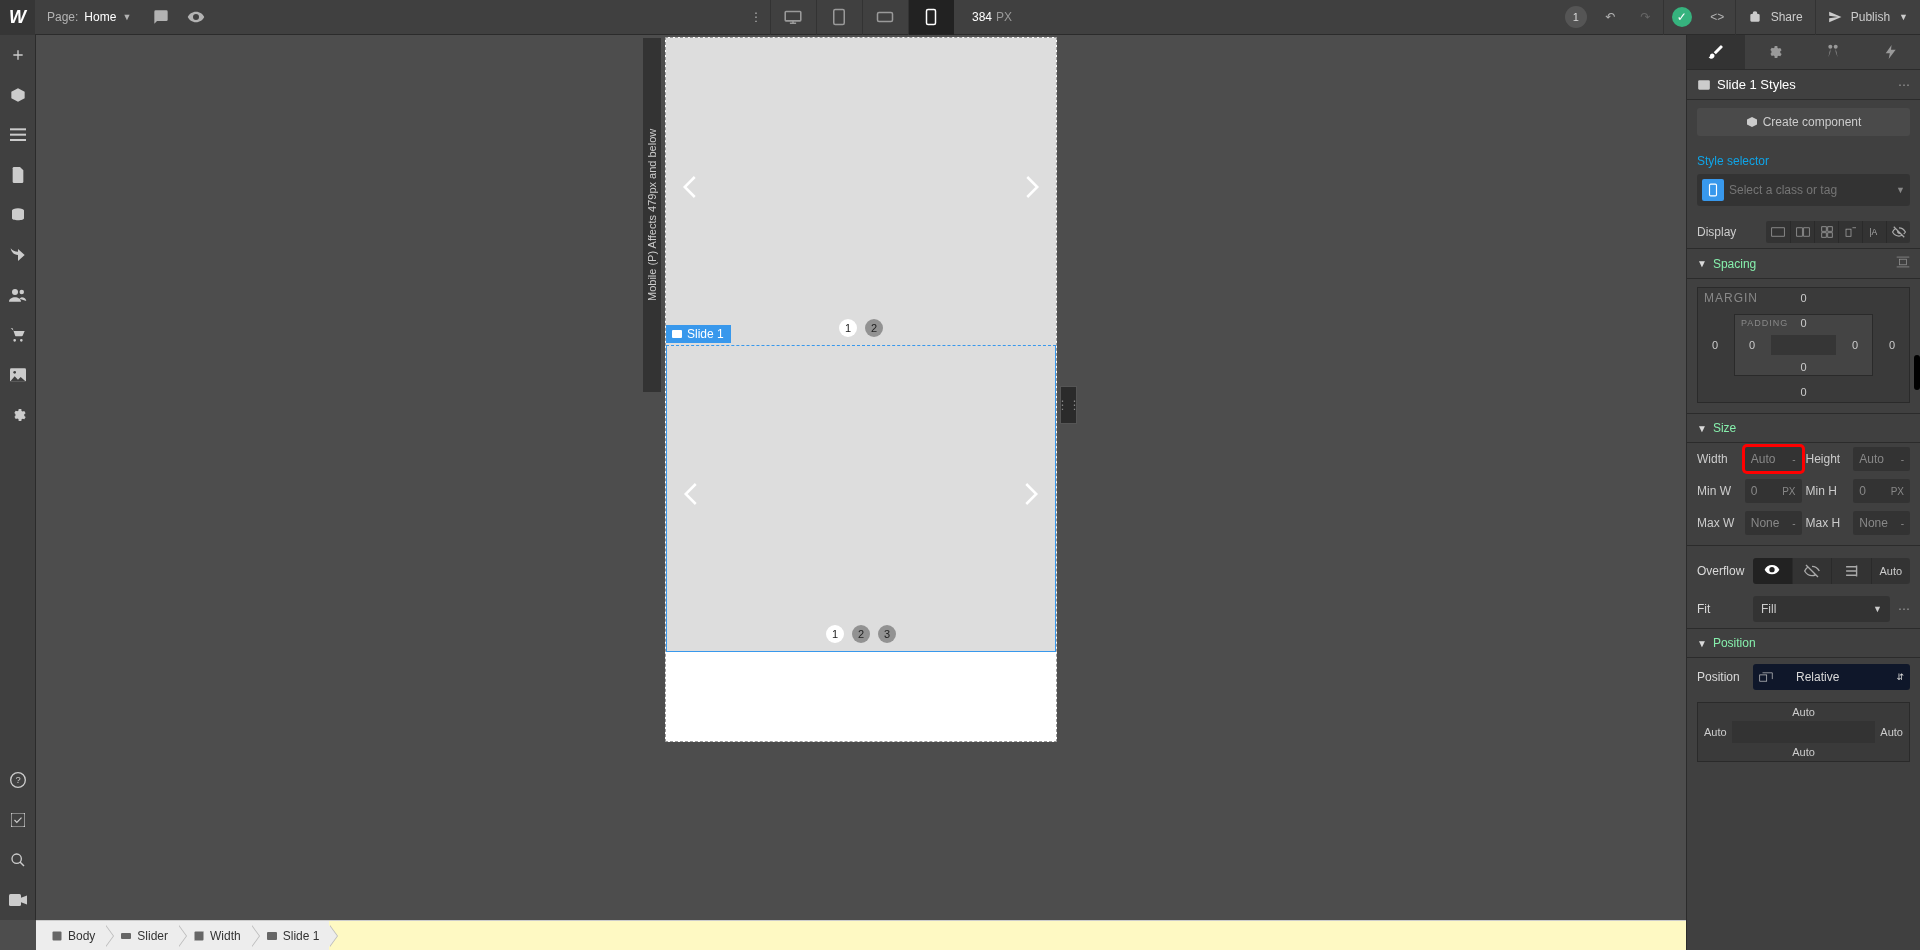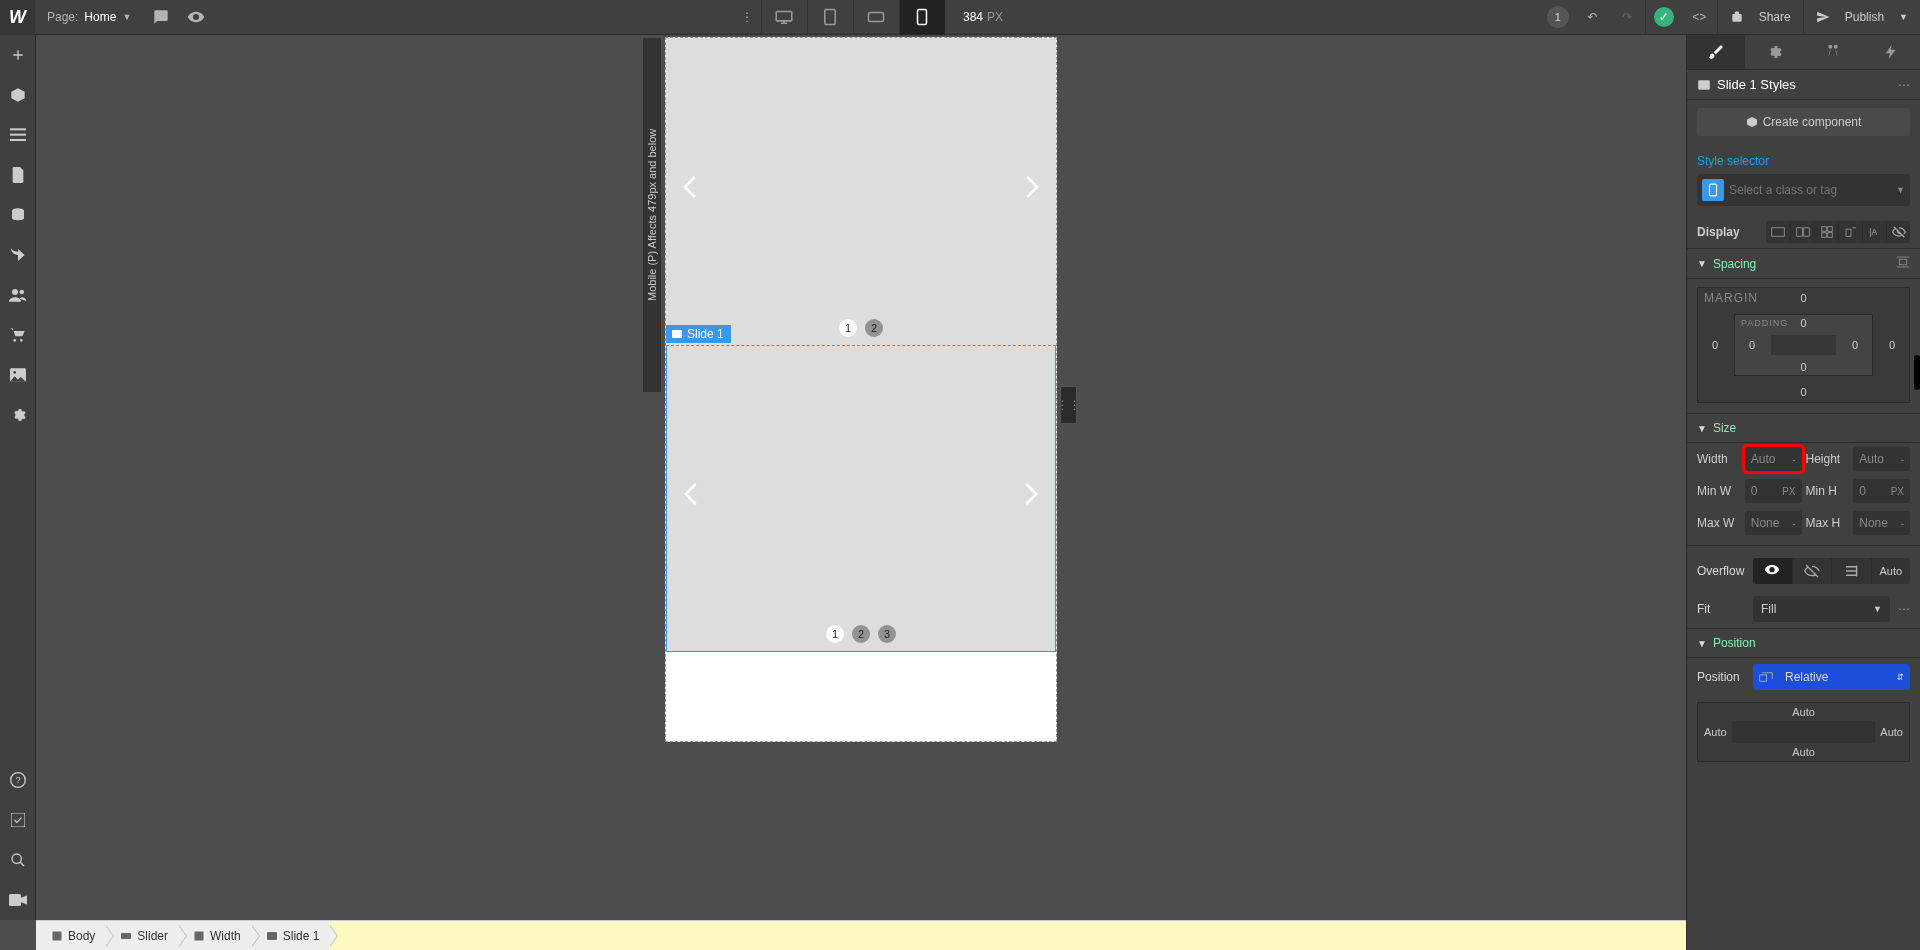--- a/index.html
+++ b/index.html
@@ -13,21 +13,21 @@
     .top-icon { width: 35px; height: 35px; display: flex; align-items: center; justify-content: center; color: #b3b3b3; cursor: pointer; }
     .top-spacer { flex: 1; }
     .viewport-btns { display: flex; }
     .viewport-btn { width: 46px; height: 35px; display: flex; align-items: center; justify-content: center; color: #9a9a9a; cursor: pointer; border-left: 1px solid #333; }
     .viewport-btn.active { background: #222; color: #fff; }
     .viewport-px { padding: 0 18px; color: #fff; display: flex; align-items: center; gap: 4px; }
     .viewport-px span.unit { color: #999; }
     .top-right { display: flex; align-items: center; gap:0; }
     .top-right .circle-badge { width: 22px; height: 22px; border-radius: 50%; background: #555; display:flex;align-items:center;justify-content:center; font-size:11px; margin: 0 6px; }
     .green-check { width: 20px; height:20px; border-radius:50%; background:#36b37e; display:flex;align-items:center;justify-content:center; color:#fff; font-size:12px; margin:0 8px; }
-    .share-btn, .publish-btn { display:flex;align-items:center;gap:15px;padding:0 12px;height:35px;color:#ccc;cursor:pointer; }
+    .share-btn, .publish-btn { display:flex;align-items:center;gap:9px;padding:0 12px;height:35px;color:#ccc;cursor:pointer; }
     .top-right .divider {width:1px;height:35px;background:#333;}
 
     
     .left-sidebar { position: absolute; left: 0; top: 35px; bottom: 30px; width: 36px; background: #404040; display: flex; flex-direction: column; border-right: 1px solid #2b2b2b; }
     .left-sidebar .icon-btn { height: 40px; display: flex; align-items: center; justify-content: center; color: #ccc; cursor: pointer; font-size: 18px; }
     .left-sidebar .grow { flex: 1; }
 
     
     .canvas-area { position: absolute; left: 36px; top: 35px; right: 234px; bottom: 30px; background: #4d4d4d; overflow:hidden; }
     .device-frame { position:absolute; left:50%; top:2px; transform:translateX(-50%); width:392px; height:705px; border:1px dashed #999; background:#fff; display:flex;flex-direction:column; }
@@ -57,21 +57,21 @@
     .panel-tab.active { background:#333; color:#fff; }
     .panel-header { display:flex;align-items:center;padding:7px 10px; border-bottom:1px solid #2b2b2b; gap:6px; }
     .panel-header .title { color:#fff; font-size:13px; }
     .panel-header .more {margin-left:auto;color:#999;}
     .create-comp-btn { margin:8px 10px; background:#4a4a4a; border-radius:3px; height:28px; display:flex;align-items:center;justify-content:center; gap:5px; color:#ccc; cursor:pointer; font-size:12px; }
     .section-label { padding:10px 10px 6px; color:#0ea5e9; font-size:12px; }
     .style-selector { margin:0 10px 10px; background:#333; border-radius:3px; padding:5px; display:flex;align-items:center;gap:5px; }
     .device-chip { background:#3898ec; width:22px;height:22px;border-radius:2px;display:flex;align-items:center;justify-content:center;color:#fff; }
     .style-input { background:transparent;border:none;color:#888;font-size:12px;outline:none;flex:1; }
     .prop-row { display:flex;align-items:center;padding:5px 10px;gap:6px; }
-    .prop-row .label{width:48px;color:#ccc;font-size:12px;font-weight:bold;}
+    .prop-row .label{width:48px;color:#ccc;font-size:12px;}
     .btn-group{display:flex;gap:0;margin-left:auto;}
     .btn-group .bg-btn{background:#333;width:24px;height:22px;display:flex;align-items:center;justify-content:center;color:#aaa;cursor:pointer;border-left:1px solid #2a2a2a;}
     .btn-group .bg-btn:first-child{border-left:none;border-radius:2px 0 0 2px;}
     .btn-group .bg-btn:last-child{border-radius:0 2px 2px 0;}
     .accordion-head{display:flex;align-items:center;padding:7px 10px;border-top:1px solid #2b2b2b;border-bottom:1px solid #2b2b2b;gap:6px;cursor:pointer;}
     .accordion-head .expand-ic{font-size:10px;}
     .accordion-head .title{color:#86efac;font-weight:500;}
     .accordion-head .side-ic{margin-left:auto;color:#999;}
     .spacing-box{margin:8px 10px 10px;position:relative;height:116px;background:#3a3a3a;border:1px solid #2a2a2a;}
     .margin-label{position:absolute;top:3px;left:6px;font-size:12px;color:#888;letter-spacing:1px;}
@@ -87,21 +87,21 @@
     .size-field .unit{color:#888;font-size:10px;}
     .overflow-row{display:flex;padding:6px 10px;align-items:center;gap:8px;}
     .overflow-row .lbl{width:48px;}
     .overflow-btns{display:flex;flex:1;}
     .ov-btn{flex:1;height:26px;background:#333;display:flex;align-items:center;justify-content:center;border-left:1px solid #2a2a2a;color:#ccc;cursor:pointer;}
     .ov-btn:first-child{border-left:none;border-radius:3px 0 0 3px;}
     .ov-btn.active{background:#222;}
     .ov-btn.auto{border-radius:0 3px 3px 0;font-size:11px;}
     .fit-row{display:flex;padding:6px 10px;align-items:center;gap:8px;}
     .fit-select{flex:1;background:#333;height:26px;border-radius:3px;display:flex;align-items:center;padding:0 8px;justify-content:space-between;color:#ccc;}
-    .pos-select{display:flex;align-items:center;background:#1d4ed8;height:26px;border-radius:3px;flex:1;padding:0 6px;gap:12px;}
+    .pos-select{display:flex;align-items:center;background:#0f172a;height:26px;border-radius:3px;flex:1;padding:0 6px;gap:23px;}
     .pos-anchor{margin:6px 10px;background:#3a3a3a;border:1px solid #2a2a2a;height:60px;position:relative;}
     .pos-anchor .v{position:absolute;color:#ccc;font-size:11px;}
     .right-scrollbar-thumb{position:absolute;right:0;top:320px;width:6px;height:35px;background:#000;border-radius:3px;}
   </style>
 </head>
 <body>
 
 <div class="top-bar">
   <div class="w-logo">W</div>
   <div class="page-label">

